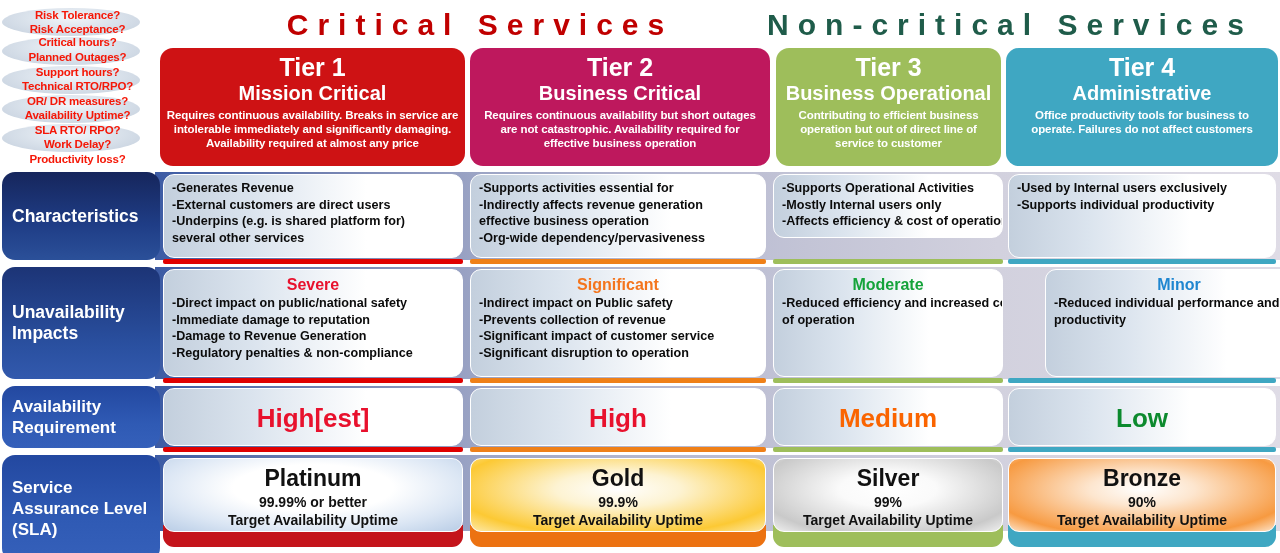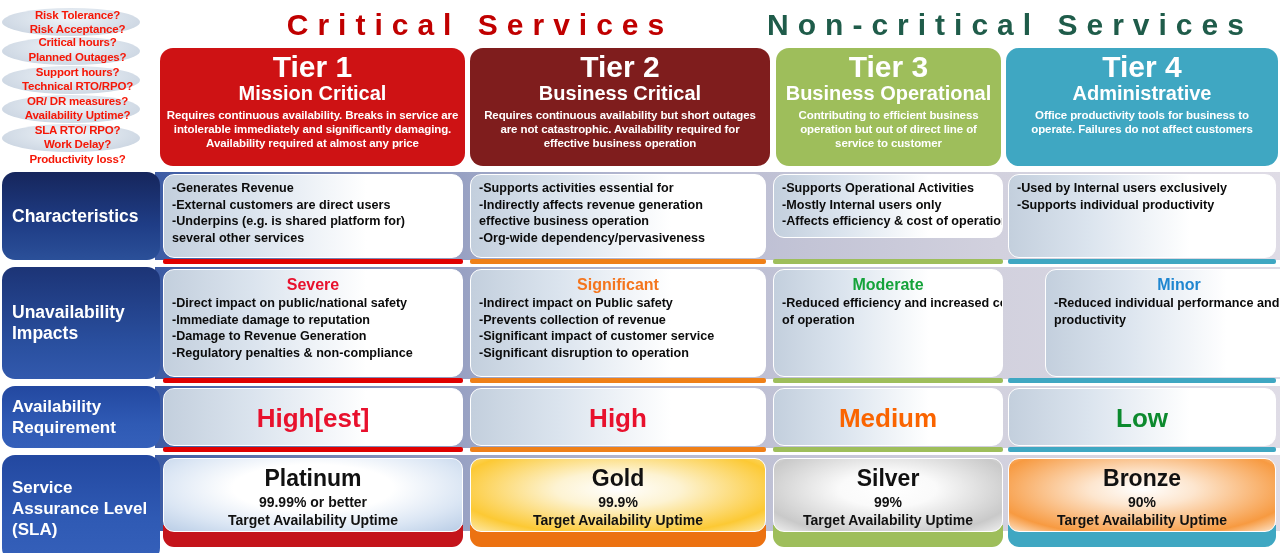--- a/index.html
+++ b/index.html
@@ -76,21 +76,21 @@
     top: 48px;
     height: 118px;
     border-radius: 13px;
     color: #ffffff;
     box-sizing: border-box;
     padding: 4px 6px 0 6px;
     text-align: center;
     overflow: hidden;
   }
   .tier-num {
-    font-size: 30px;
+    font-size: 25px;
     font-weight: bold;
     line-height: 28px;
     margin-top: 1px;
   }
   .tier-name {
     font-size: 20px;
     font-weight: bold;
     line-height: 23px;
     margin-top: 1px;
   }
@@ -241,21 +241,21 @@
 
   <div class="group-heading" id="heading-critical">Critical Services</div>
   <div class="group-heading" id="heading-noncritical">Non-critical Services</div>
 
   <div class="tier-head" style="left:160px; width:305px; background:#ce1214;">
     <div class="tier-num">Tier 1</div>
     <div class="tier-name">Mission Critical</div>
     <div class="tier-desc">Requires continuous availability. Breaks in service are intolerable immediately and significantly damaging. Availability required at almost any price</div>
   </div>
 
-  <div class="tier-head" style="left:470px; width:300px; background:#7f1d1d;">
+  <div class="tier-head" style="left:470px; width:300px; background:#be185d;">
     <div class="tier-num">Tier 2</div>
     <div class="tier-name">Business Critical</div>
     <div class="tier-desc">Requires continuous availability but short outages are not catastrophic. Availability required for effective business operation</div>
   </div>
 
   <div class="tier-head" style="left:776px; width:225px; background:#9ebe5b;">
     <div class="tier-num">Tier 3</div>
     <div class="tier-name">Business Operational</div>
     <div class="tier-desc">Contributing to efficient business operation but out of direct line of service to customer</div>
   </div>

